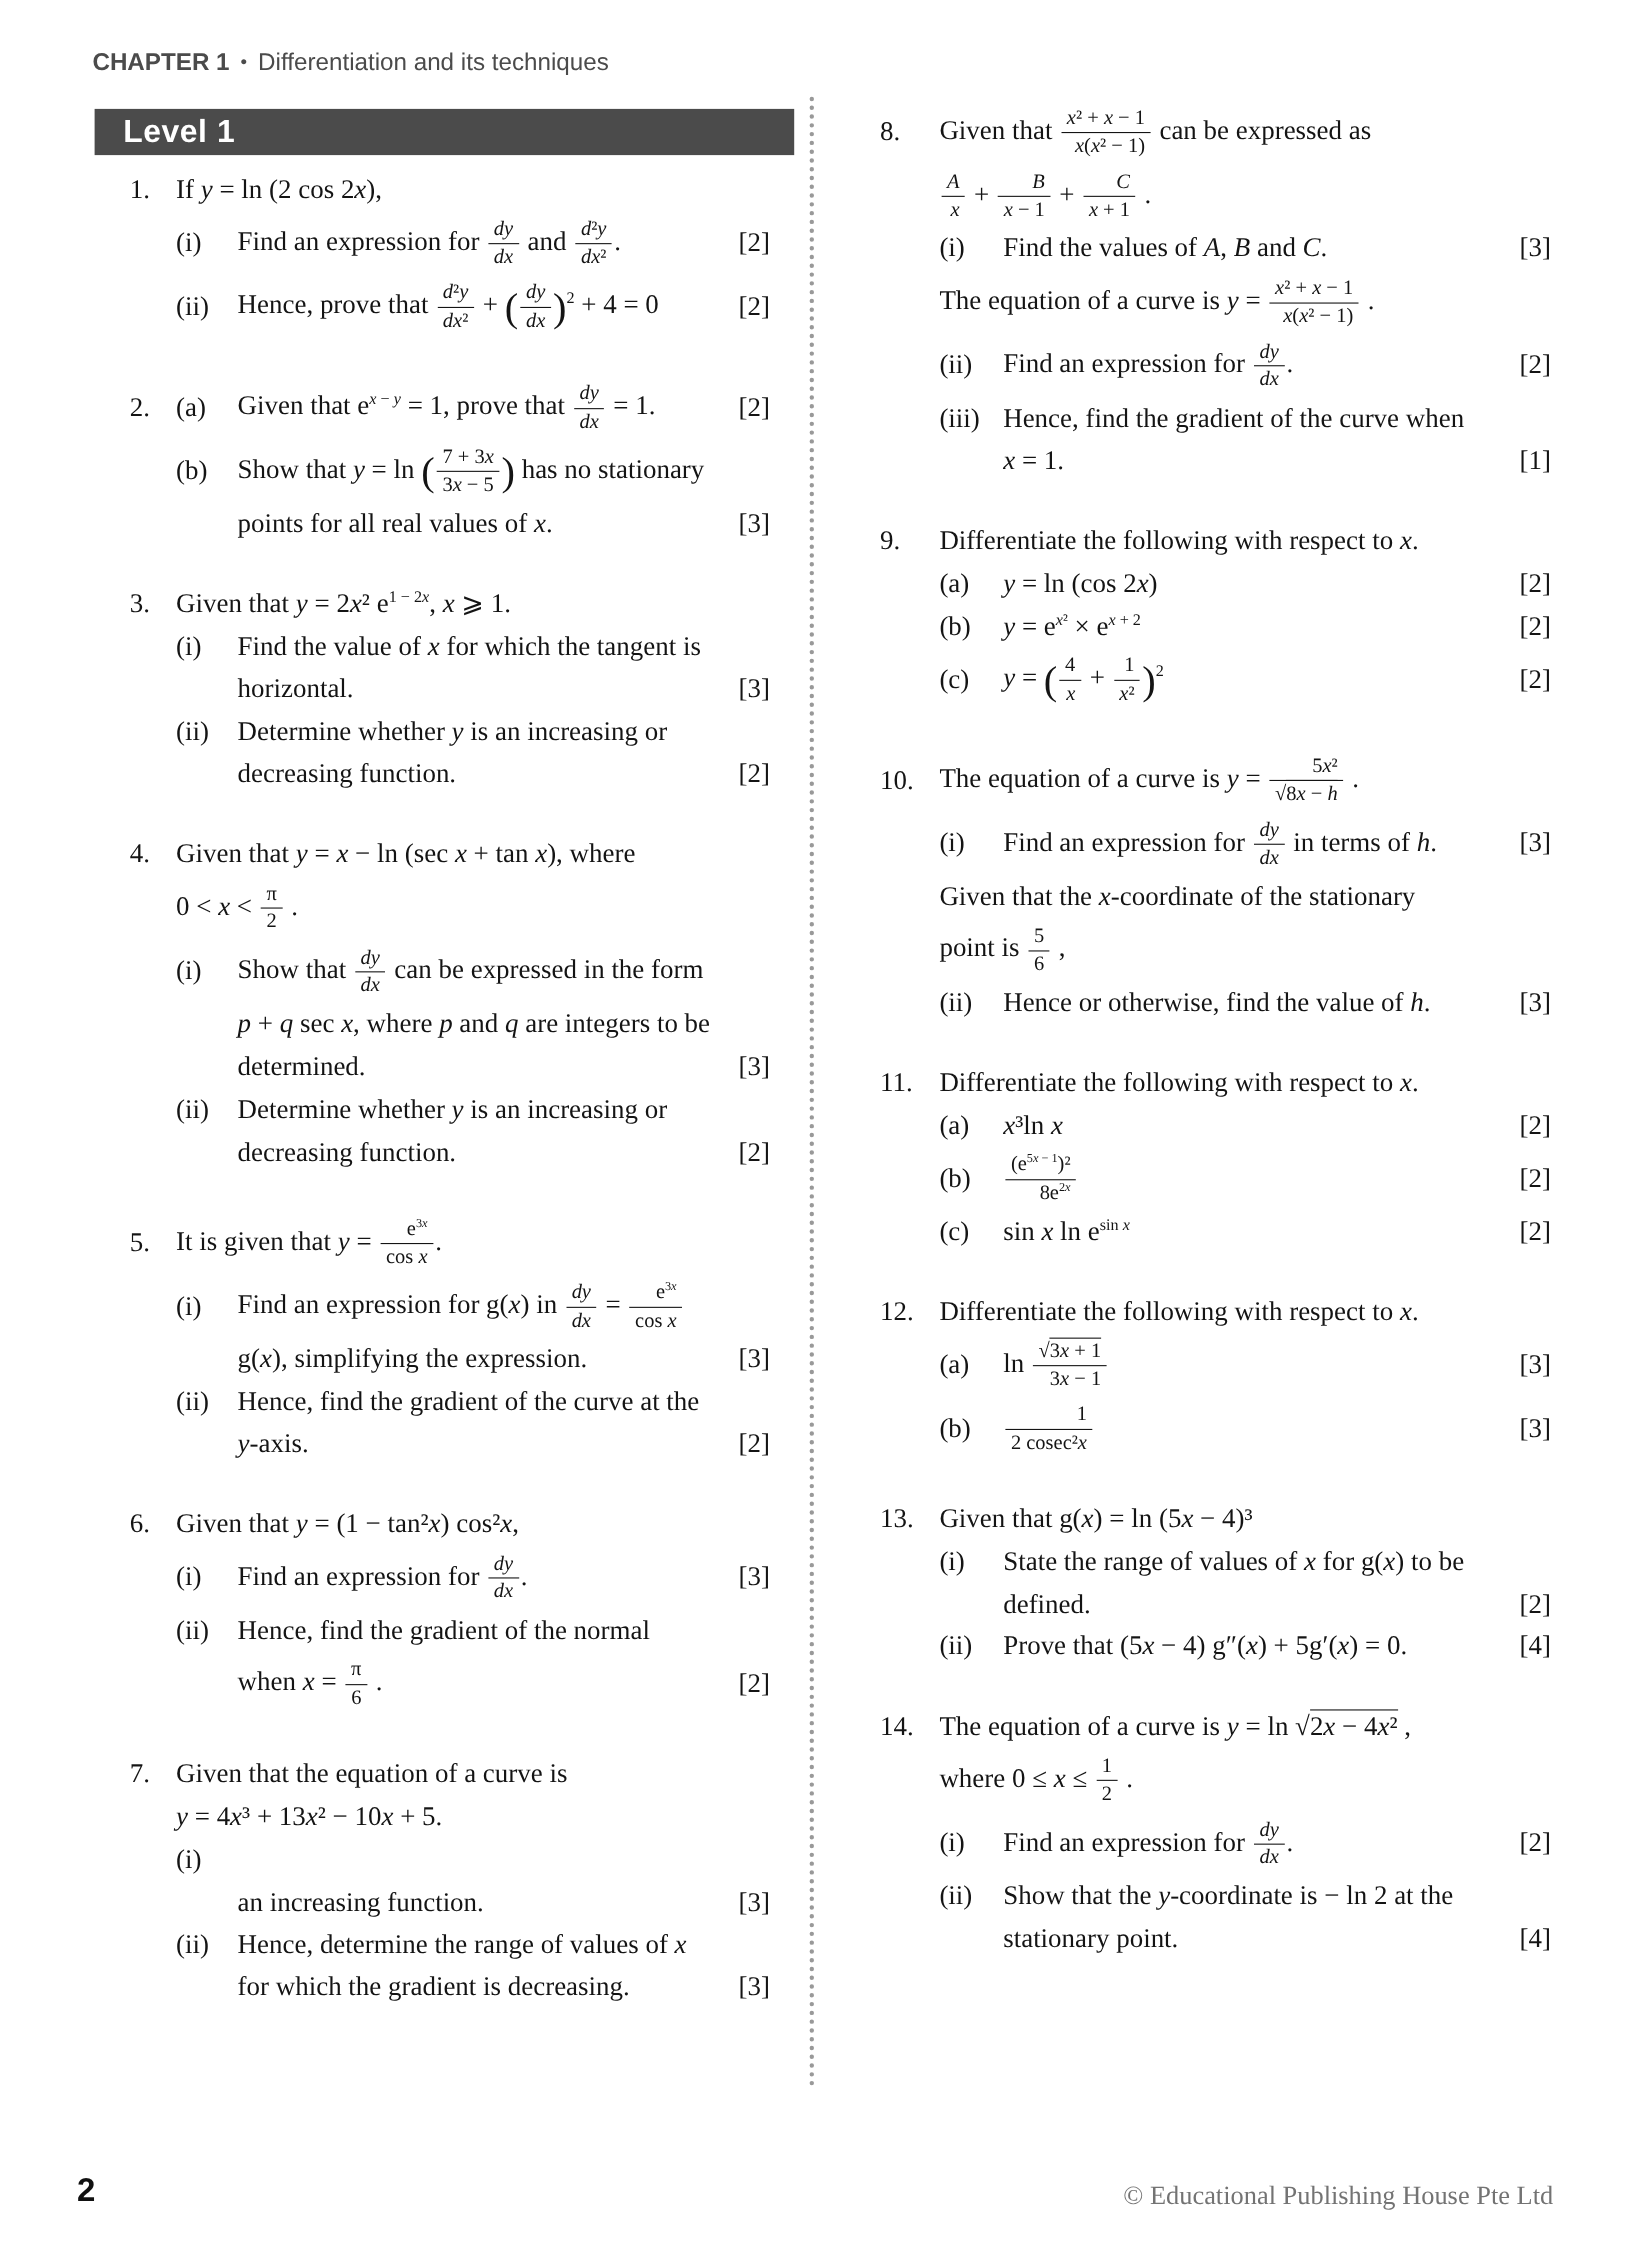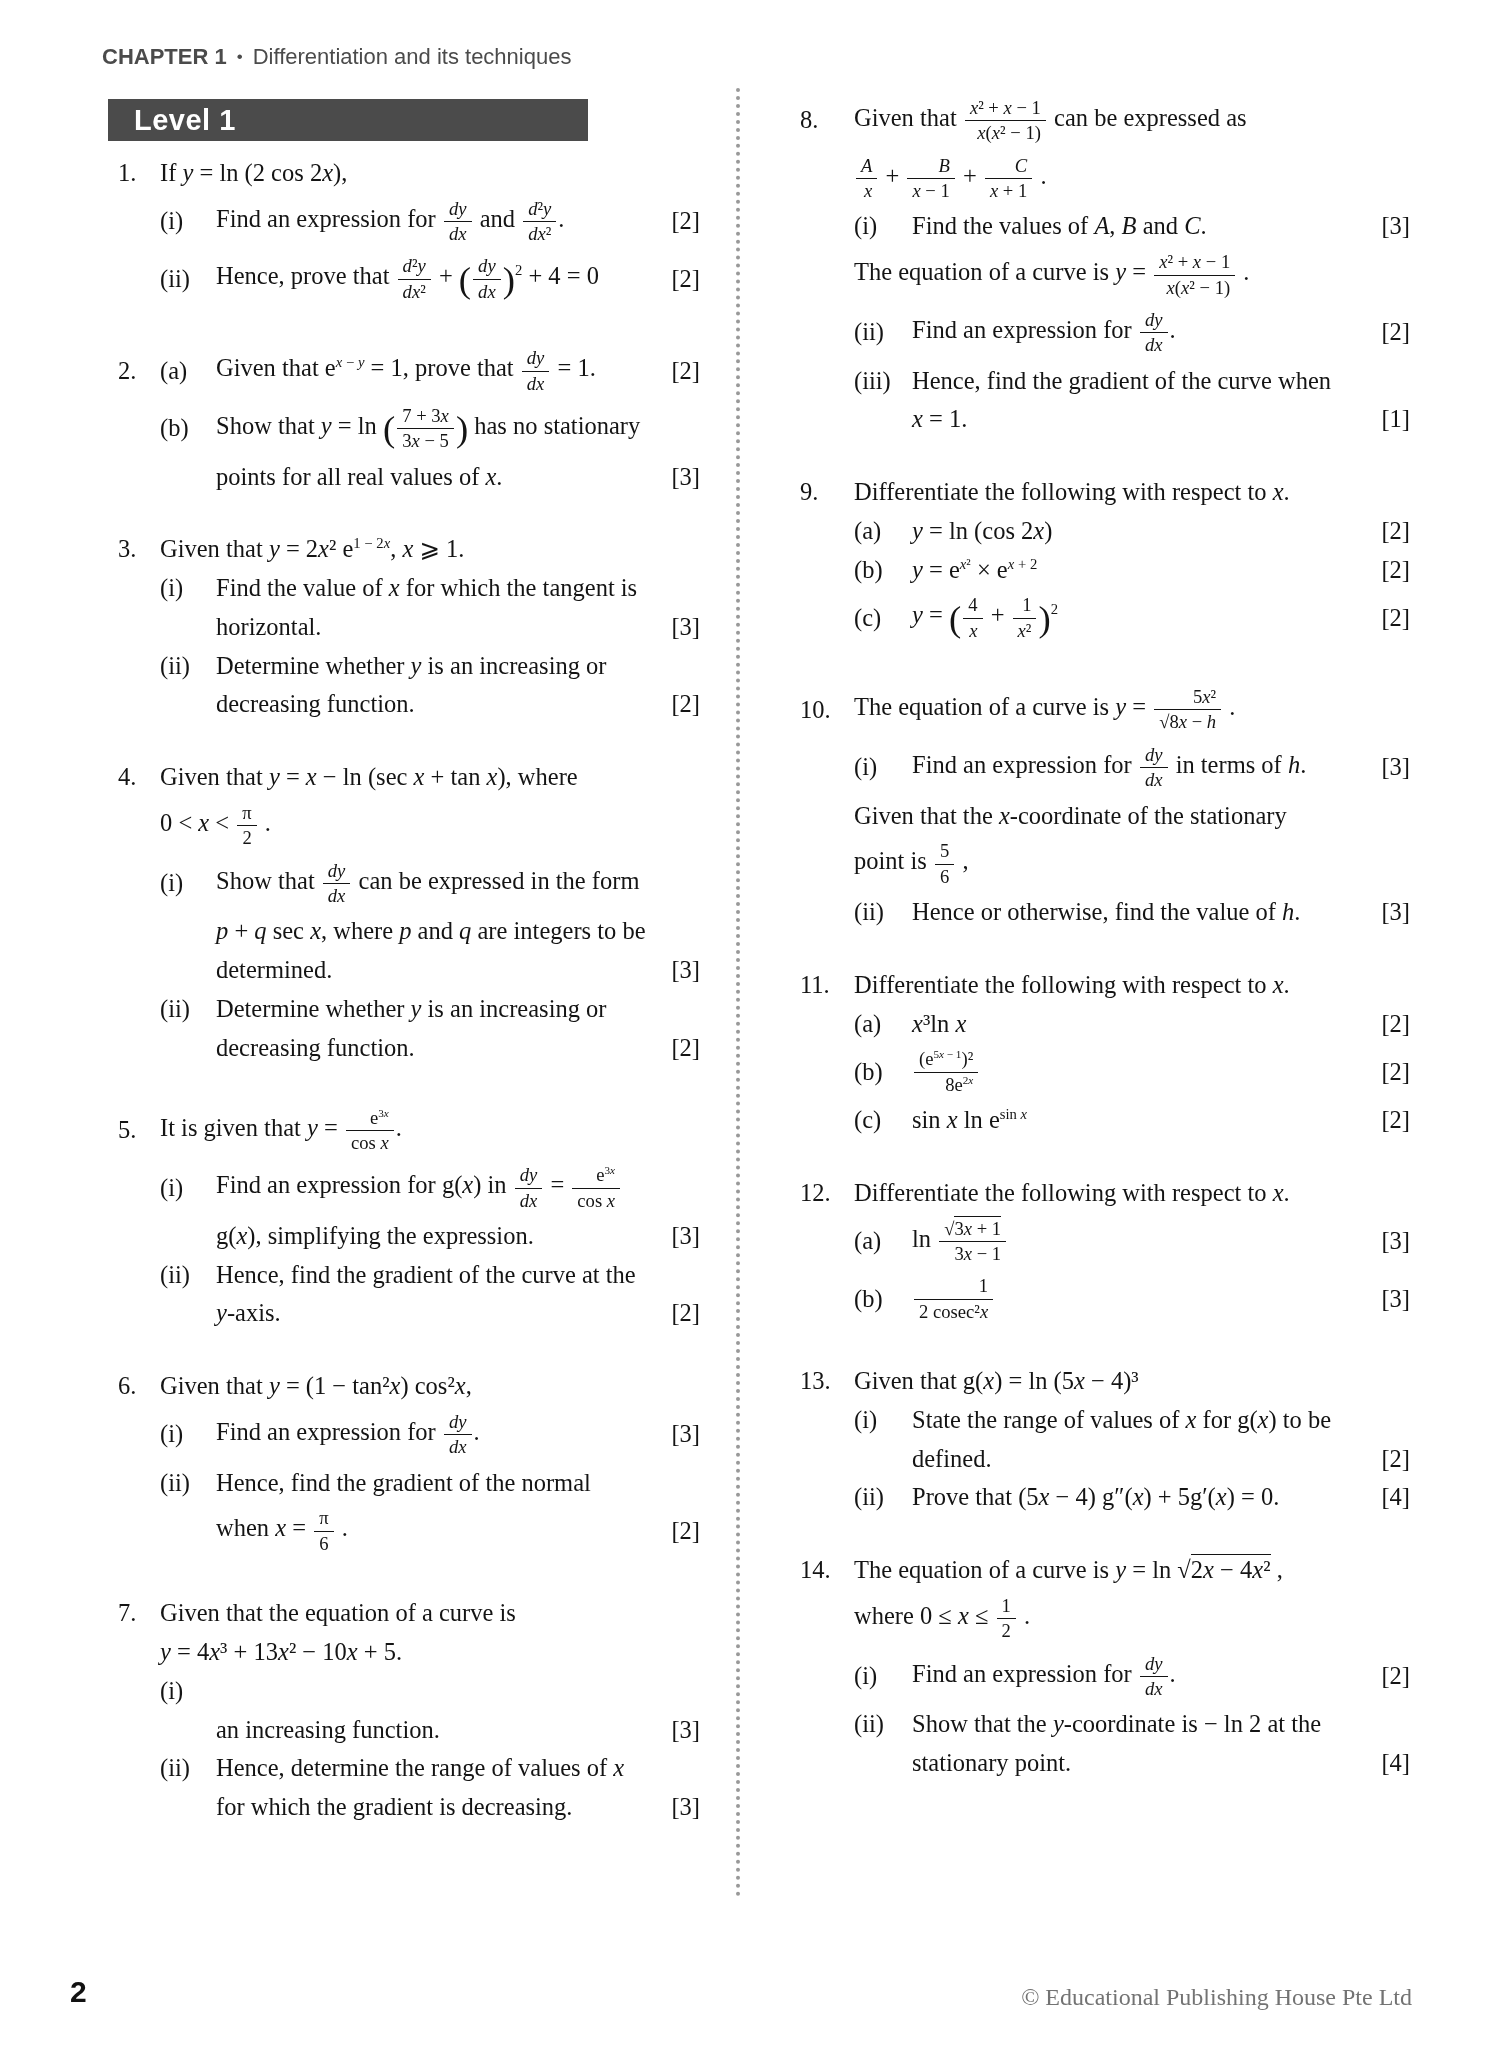--- a/index.html
+++ b/index.html
@@ -2,27 +2,27 @@
 <html style="--banner-bg: #4b4b4b; --divider: #999999;"><head>
 <meta charset="utf-8">
 <title>Chapter 1 Differentiation - Level 1</title>
 <style>
   html,body{margin:0;padding:0;}
   body{
     width:1497px;height:2048px;position:relative;background:#ffffff;
     font-family:"Liberation Serif", serif;color:#141414;overflow:hidden;
   }
   
-  .header{position:absolute;left:102px;top:44px;font-family:"Liberation Sans",sans-serif;
+  .header{position:absolute;left:84px;top:44px;font-family:"Liberation Sans",sans-serif;
     font-size:22px;color:#4b4b4b;white-space:nowrap;}
   .ch-num{font-weight:700;}
   .ch-dot{margin:0 10px;font-size:17px;vertical-align:2px;}
   .ch-title{font-weight:400;}
   
-  .banner{position:absolute;left:108px;top:99px;width:480px;height:42px;
+  .banner{position:absolute;left:86px;top:99px;width:636px;height:42px;
     background:var(--banner-bg,#4b4b4b);display:flex;align-items:center;}
   .banner .banner-label{color:#ffffff;font-family:"Liberation Sans",sans-serif;
     font-weight:700;font-size:29px;padding-left:26px;letter-spacing:.5px;}
   
   .col{position:absolute;font-size:24.5px;line-height:1.42;}
   .col-left{left:94px;top:154px;width:608px;}
   .col-right{left:798px;top:92px;width:614px;}
   .question{margin-bottom:34px;}
   .row{display:grid;grid-template-columns:66px 56px 1fr 56px;align-items:center;padding:2px 0;}
   .col-right .row{grid-template-columns:56px 58px 1fr 56px;}

